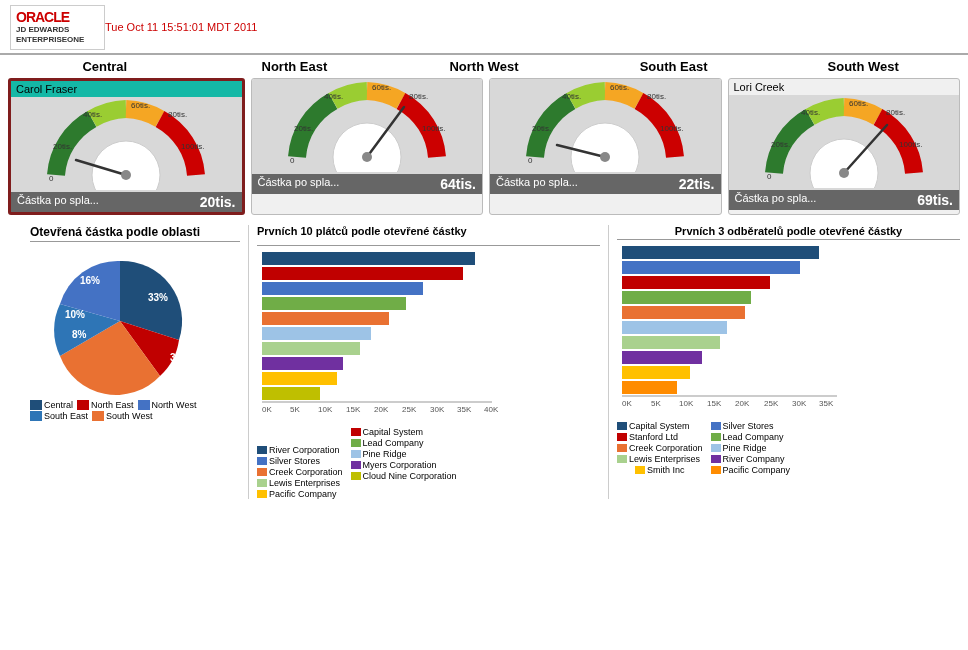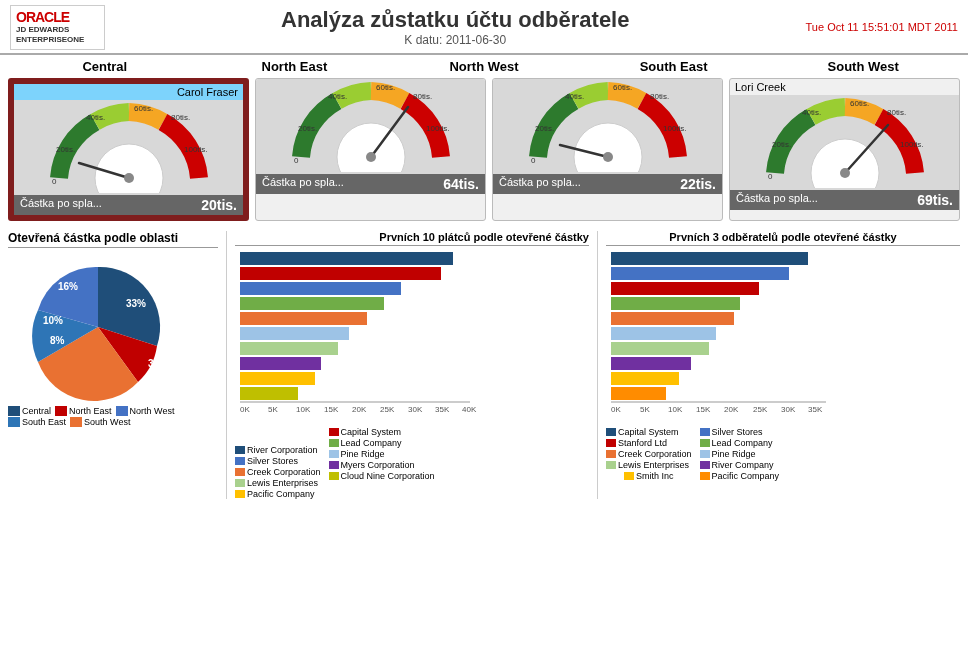--- a/index.html
+++ b/index.html
@@ -6,38 +6,34 @@
     body { font-family: Arial, sans-serif; font-size: 11px; background: #fff; width: 968px; height: 650px; overflow: hidden; }
   </style>
 </head>
 <body>
 
 <div style="display:flex; align-items:center; padding:5px 10px 3px 10px; border-bottom:2px solid #aaa;">
   <div style="width:95px; border:1px solid #ccc; padding:3px 5px;">
     <div style="color:#c00; font-weight:bold; font-size:14px; letter-spacing:-1px;">ORACLE</div>
     <div style="font-size:8px; font-weight:bold; color:#333; line-height:1.3;"><span>JD EDWARDS</span><br><span>ENTERPRISEONE</span></div>
   </div>
-  <div style="flex:1; text-align:center;">
-    <div style="font-size:22px; font-weight:bold; color:#333;">Analýza zůstatku účtu odběratele</div>
-    <div style="font-size:12px; color:#555;">K datu: 2011-06-30</div>
-  </div>
   <div style="font-size:11px; color:#c00;">Tue Oct 11 15:51:01 MDT 2011</div>
 </div>
 
 <div style="display:flex; padding:4px 10px 0 10px;">
   <div style="flex:1; text-align:center; font-weight:bold; font-size:13px;">Central</div>
   <div style="flex:1; text-align:center; font-weight:bold; font-size:13px;">North East</div>
   <div style="flex:1; text-align:center; font-weight:bold; font-size:13px;">North West</div>
   <div style="flex:1; text-align:center; font-weight:bold; font-size:13px;">South East</div>
   <div style="flex:1; text-align:center; font-weight:bold; font-size:13px;">South West</div>
 </div>
 
 <div style="display:flex; padding:2px 8px; gap:6px; margin-top:2px;">
 
-  <div style="flex:1; border:6px solid #7f1d1d; background:#7dd3fc; border-radius:3px; overflow:hidden;text-align:right;">
+  <div style="flex:1; border:3px solid #7f1d1d; background:#14b8a6; border-radius:3px; overflow:hidden;">
     <div style="padding:2px 5px; font-size:11px;">Carol Fraser</div>
     <div style="background:#d8d8d8; display:flex; justify-content:center; align-items:flex-end; height:95px; padding-bottom:2px;">
       <svg viewBox="0 0 170 95" width="170" height="95">
 
         <path d="M15,80 A70,70 0 0,1 51,24" fill="none" stroke="#2d7a2d" stroke-width="18"></path>
         <path d="M51,24 A70,70 0 0,1 85,14" fill="none" stroke="#9acd32" stroke-width="18"></path>
         <path d="M85,14 A70,70 0 0,1 119,24" fill="none" stroke="#f5a623" stroke-width="18"></path>
         <path d="M119,24 A70,70 0 0,1 155,80" fill="none" stroke="#c00" stroke-width="18"></path>
 
         <circle cx="85" cy="80" r="34" fill="white" stroke="#ccc" stroke-width="1"></circle>
@@ -131,21 +127,21 @@
     </div>
     <div style="background:#666; color:#fff; padding:2px 6px; display:flex; justify-content:space-between;">
       <span>Částka po spla...</span>
       <span style="font-weight:bold; font-size:14px;">69tis.</span>
     </div>
   </div>
 </div>
 
 <div style="display:flex; padding:4px 8px; gap:8px; margin-top:4px;">
 
-  <div style="width:210px; flex-shrink:0;">
+  <div style="width:210px; flex-shrink:0;margin-left:22px;">
     <div style="font-weight:bold; font-size:12px; border-bottom:1px solid #999; padding-bottom:2px; margin-bottom:4px;">Otevřená částka podle oblasti</div>
     <svg viewBox="0 0 180 150" width="180" height="150">
 
       <path d="M90,75 L90,15 A60,60 0 0,1 149,94 Z" fill="#1f4e79"></path>
 
       <path d="M90,75 L149,94 A60,60 0 0,1 130,130 Z" fill="#c00000"></path>
 
       <path d="M90,75 L130,130 A60,60 0 0,1 30,110 Z" fill="#e97132"></path>
 
       <path d="M90,75 L30,110 A60,60 0 0,1 30,58 Z" fill="#2e75b6"></path>
@@ -162,21 +158,21 @@
     <div style="display:flex; flex-wrap:wrap; gap:1px 4px; font-size:9px; margin-top:2px;">
       <div style="display:flex;align-items:center;gap:2px;"><span style="width:12px;height:10px;background:#1f4e79;display:inline-block;"></span>Central</div>
       <div style="display:flex;align-items:center;gap:2px;"><span style="width:12px;height:10px;background:#c00000;display:inline-block;"></span>North East</div>
       <div style="display:flex;align-items:center;gap:2px;"><span style="width:12px;height:10px;background:#4472c4;display:inline-block;"></span>North West</div>
       <div style="display:flex;align-items:center;gap:2px;"><span style="width:12px;height:10px;background:#2e75b6;display:inline-block;"></span>South East</div>
       <div style="display:flex;align-items:center;gap:2px;"><span style="width:12px;height:10px;background:#e97132;display:inline-block;"></span>South West</div>
     </div>
   </div>
 
   <div style="flex:1; border-left:1px solid #ccc; padding-left:8px;">
-    <div style="font-weight:bold; font-size:11px; border-bottom:1px solid #999; padding-bottom:2px; margin-bottom:4px; text-align:right;">Prvních 10 plátců podle otevřené částky</div>
+    <div style="font-weight:bold; font-size:11px; border-bottom:1px solid #999; padding-bottom:8px; margin-bottom:4px; text-align:left;">Prvních 10 plátců podle otevřené částky</div>
     <svg viewBox="0 0 290 175" width="290" height="175">
 
       <rect x="5" y="2" width="213" height="13" fill="#1f4e79"></rect>
 
       <rect x="5" y="17" width="201" height="13" fill="#c00000"></rect>
 
       <rect x="5" y="32" width="161" height="13" fill="#4472c4"></rect>
 
       <rect x="5" y="47" width="144" height="13" fill="#70ad47"></rect>
 

